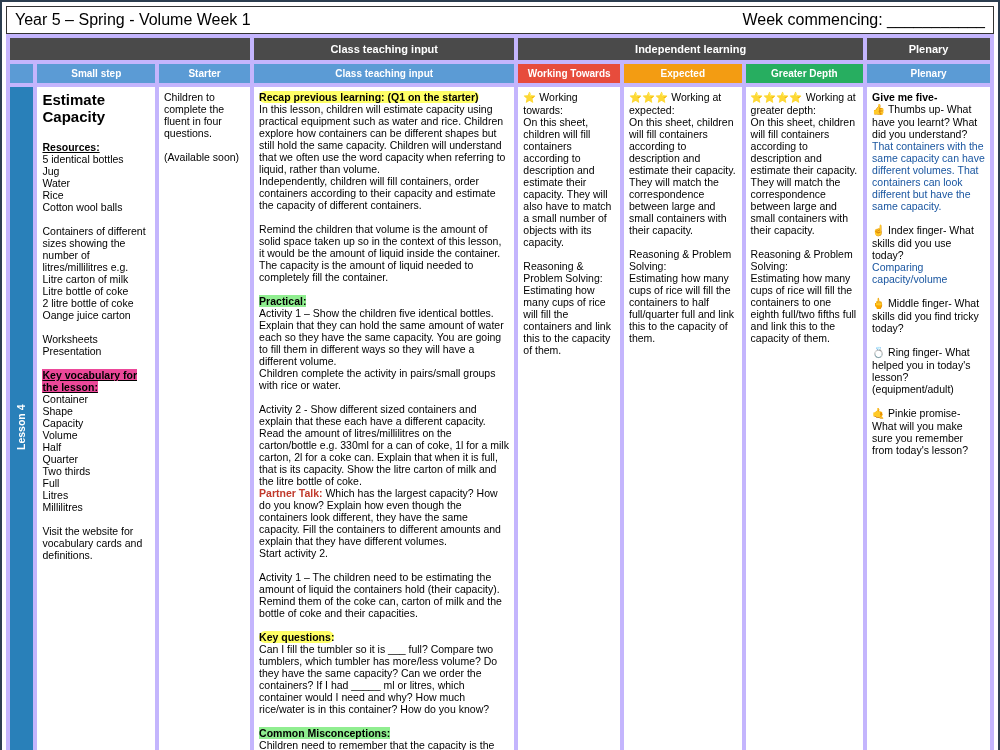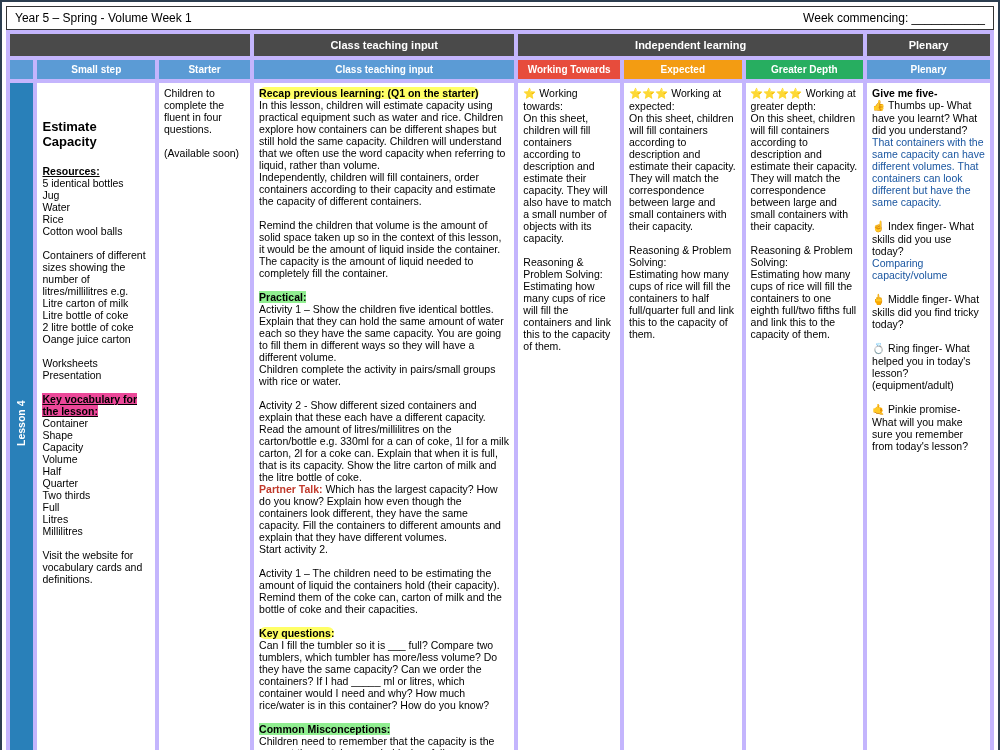--- a/index.html
+++ b/index.html
@@ -3,21 +3,21 @@
   <meta charset="utf-8">
   <style>
     * { box-sizing: border-box; margin: 0; padding: 0; }
     body { font-family: Arial, sans-serif; font-size: 11px; background: #fff; width: 1000px; }
     
     .top-header {
       border: 1px solid #333;
       padding: 4px 8px;
       display: flex;
       justify-content: space-between;
-      font-size: 12px;
+      font-size: 16px;
     }
     
     .main-table {
       width: 100%;
       border-collapse: collapse;
       border: 1px solid #333;
     }
     
     .main-table td, .main-table th {
       border: 4px solid #c4b5fd;
@@ -70,23 +70,22 @@
       padding: 4px 2px;
     }
     
     .small-step-cell {
       width: 115px;
       font-size: 10px;
     }
     
     .small-step-cell .title {
       font-weight: bold;
-      font-size: 13px;
+      font-size: 15px;
       margin-bottom: 4px;
-      margin-top: 32px;
     }
     
     .small-step-cell .resources-title {
       font-weight: bold;
       text-decoration: underline;
     }
     
     .vocab-highlight {
       background: #ec4899;
       font-weight: bold;

